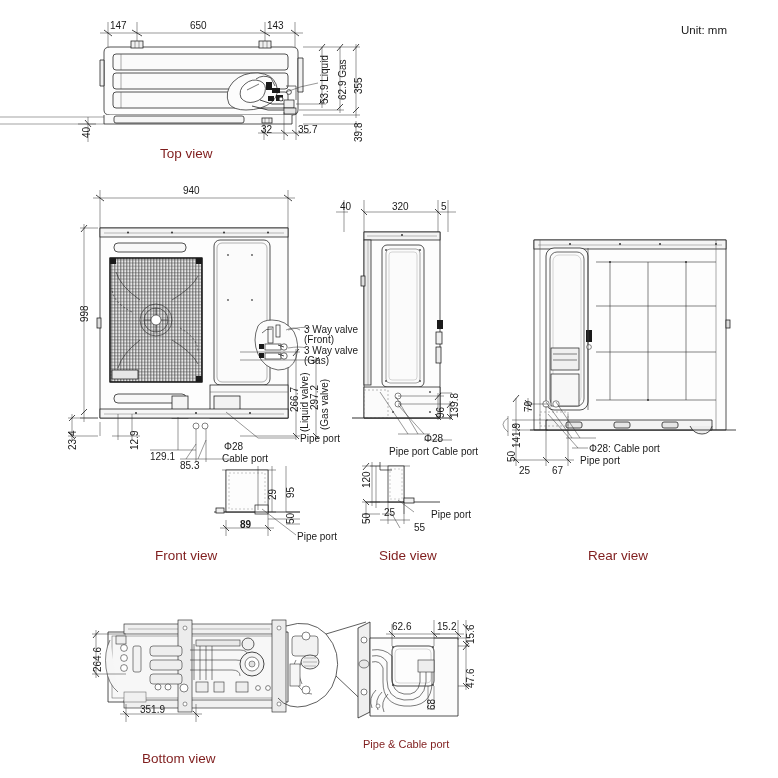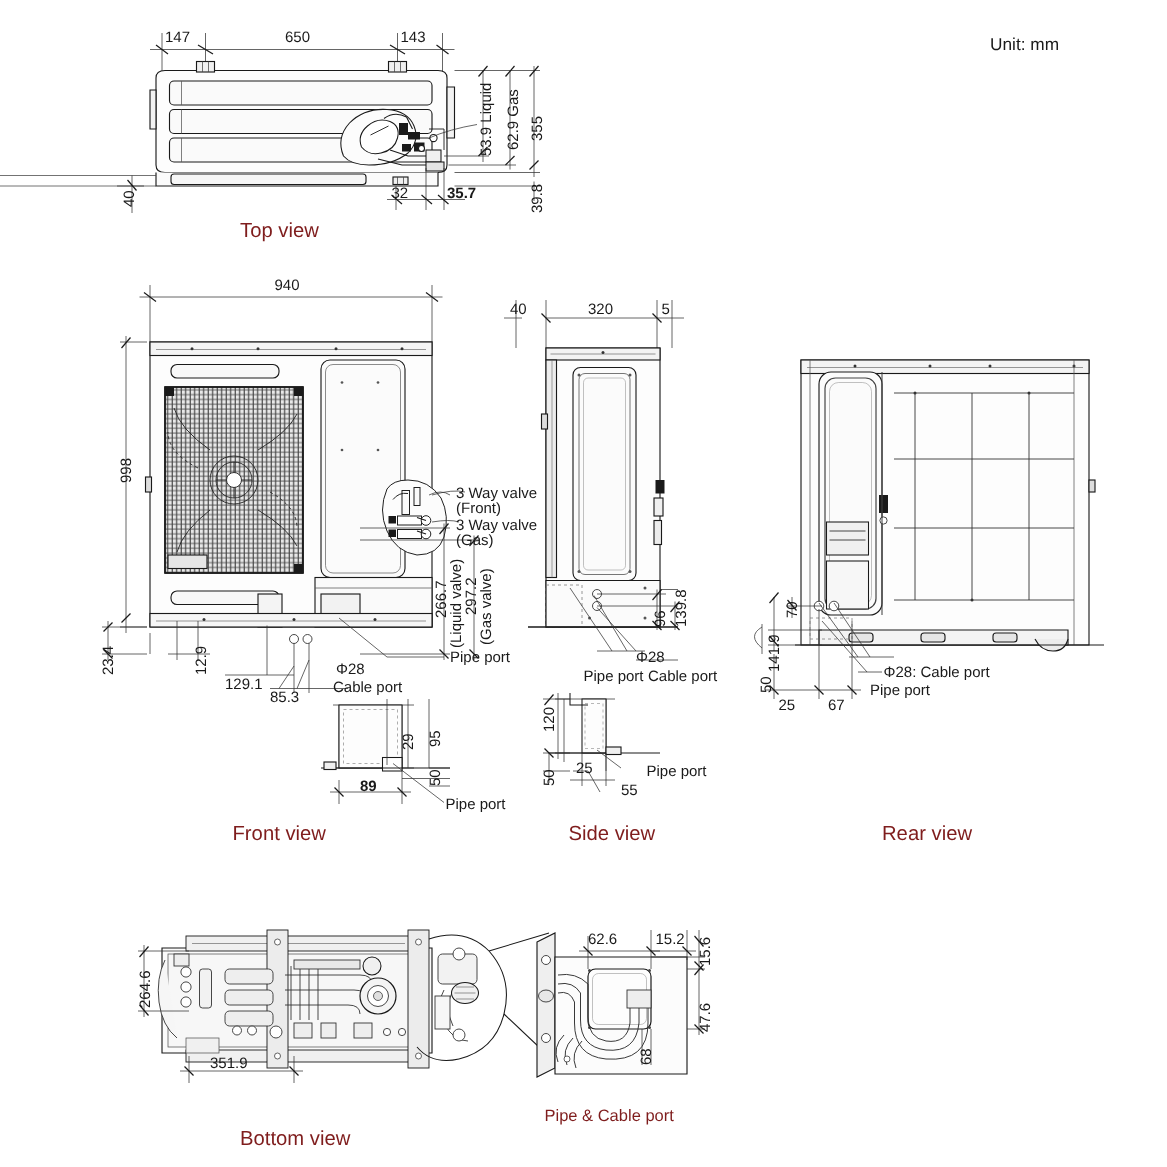--- a/index.html
+++ b/index.html
@@ -6,21 +6,21 @@
   body{
     width:778px;height:778px;position:relative;overflow:hidden;
     font-family:"Liberation Sans", sans-serif;
     color:#1a1a1a;
   }
   .sheet{position:absolute;left:0;top:0;width:778px;height:778px;}
   svg{position:absolute;left:0;top:0;width:778px;height:778px;overflow:visible;}
   .dim{position:absolute;white-space:nowrap;font-size:10px;color:#1a1a1a;line-height:1;}
   .dim.v{transform-origin:left top;transform:rotate(-90deg);}
   .view-title{position:absolute;white-space:nowrap;font-size:13.5px;color:#7f1d1d;line-height:1;}
-  .unit{position:absolute;white-space:nowrap;font-size:11.5px;color:#1a1a1a;}
+  .unit{position:absolute;white-space:nowrap;font-size:11.5px;color:#1a1a1a;margin-left:21px;}
   .callout{position:absolute;white-space:nowrap;font-size:10px;color:#1a1a1a;line-height:1.15;}
 </style>
 </head>
 <body>
 
 <div class="sheet">
 
   <svg viewBox="0 0 778 778">
     <defs>
       <pattern id="fins" width="3" height="6" patternUnits="userSpaceOnUse">
@@ -652,21 +652,21 @@
   <div class="unit" style="left:660px;top:24px;">Unit: mm</div>
 
   <div class="dim" style="left:110px;top:21px;">147</div>
   <div class="dim" style="left:190px;top:21px;">650</div>
   <div class="dim" style="left:267px;top:21px;">143</div>
   <div class="dim v" style="left:320px;top:104px;">53.9 Liquid</div>
   <div class="dim v" style="left:338px;top:100px;">62.9 Gas</div>
   <div class="dim v" style="left:354px;top:94px;">355</div>
   <div class="dim v" style="left:82px;top:138px;">40</div>
   <div class="dim" style="left:261px;top:125px;">32</div>
-  <div class="dim" style="left:298px;top:125px;font-weight:bold;">35.7</div>
+  <div class="dim" style="left:298px;top:125px;">35.7</div>
   <div class="dim v" style="left:354px;top:142px;">39.8</div>
   <div class="view-title" style="left:160px;top:147px;">Top view</div>
 
   <div class="dim" style="left:183px;top:186px;">940</div>
   <div class="dim v" style="left:80px;top:322px;">998</div>
   <div class="dim v" style="left:68px;top:450px;">23.4</div>
   <div class="dim v" style="left:130px;top:450px;">12.9</div>
 
   <div class="callout" style="left:304px;top:324px;">3 Way valve</div>
   <div class="callout" style="left:304px;top:334px;">(Front)</div>
@@ -714,21 +714,21 @@
   <div class="dim v" style="left:507px;top:462px;">50</div>
   <div class="dim" style="left:519px;top:466px;">25</div>
   <div class="dim" style="left:552px;top:466px;">67</div>
   <div class="callout" style="left:589px;top:443px;">Φ28: Cable port</div>
   <div class="callout" style="left:580px;top:455px;">Pipe port</div>
 
   <div class="view-title" style="left:588px;top:549px;">Rear view</div>
 
   <div class="dim v" style="left:93px;top:672px;">264.6</div>
   <div class="dim" style="left:140px;top:705px;">351.9</div>
-  <div class="view-title" style="left:160px;top:752px;">Bottom view</div>
+  <div class="view-title" style="left:142px;top:752px;">Bottom view</div>
 
   <div class="dim" style="left:392px;top:622px;">62.6</div>
   <div class="dim" style="left:437px;top:622px;">15.2</div>
   <div class="dim v" style="left:466px;top:644px;">15.6</div>
   <div class="dim v" style="left:466px;top:688px;">47.6</div>
   <div class="dim v" style="left:427px;top:710px;">68</div>
   <div class="view-title" style="left:363px;top:739px;font-size:11px;">Pipe &amp; Cable port</div>
 
 </div>
 

